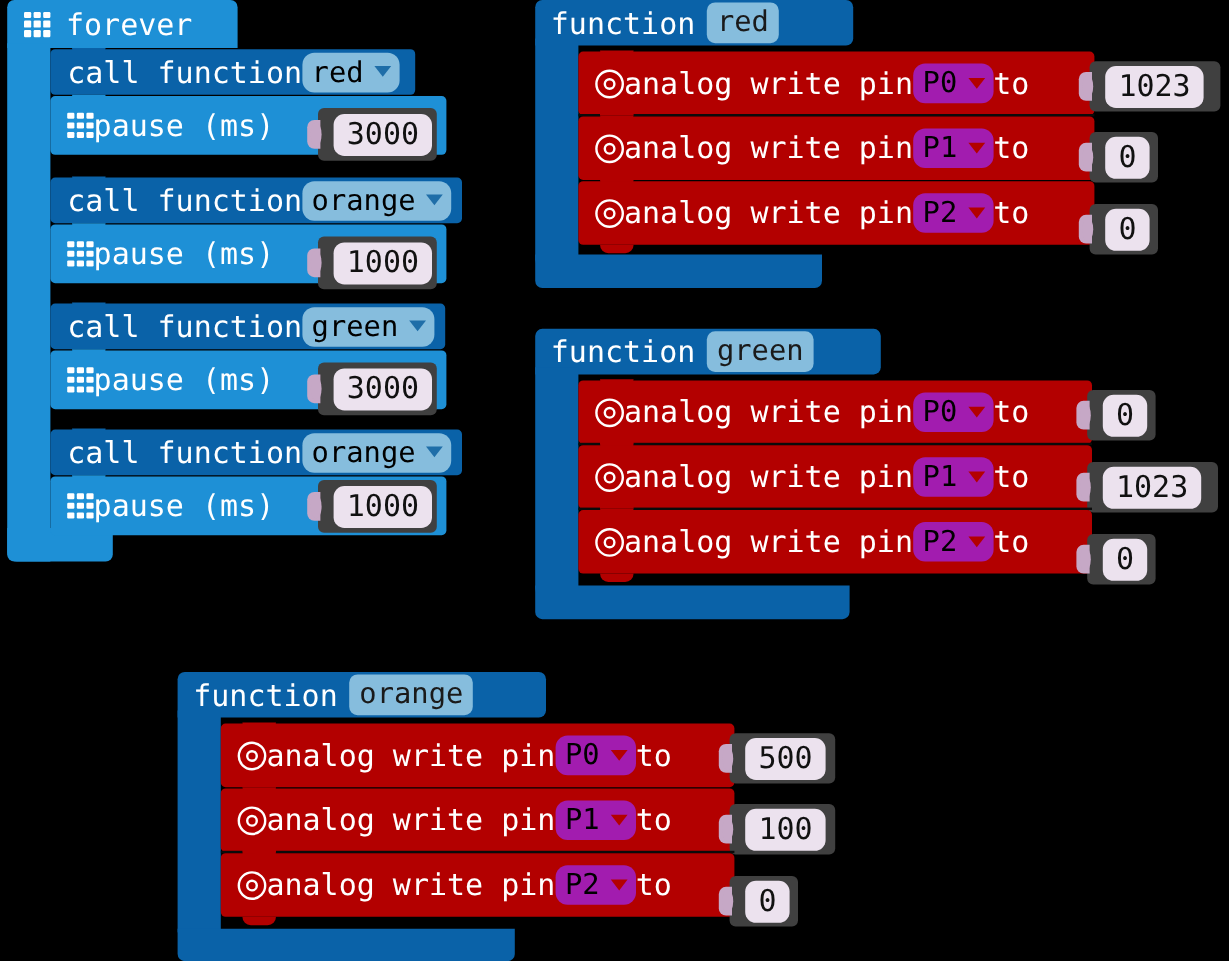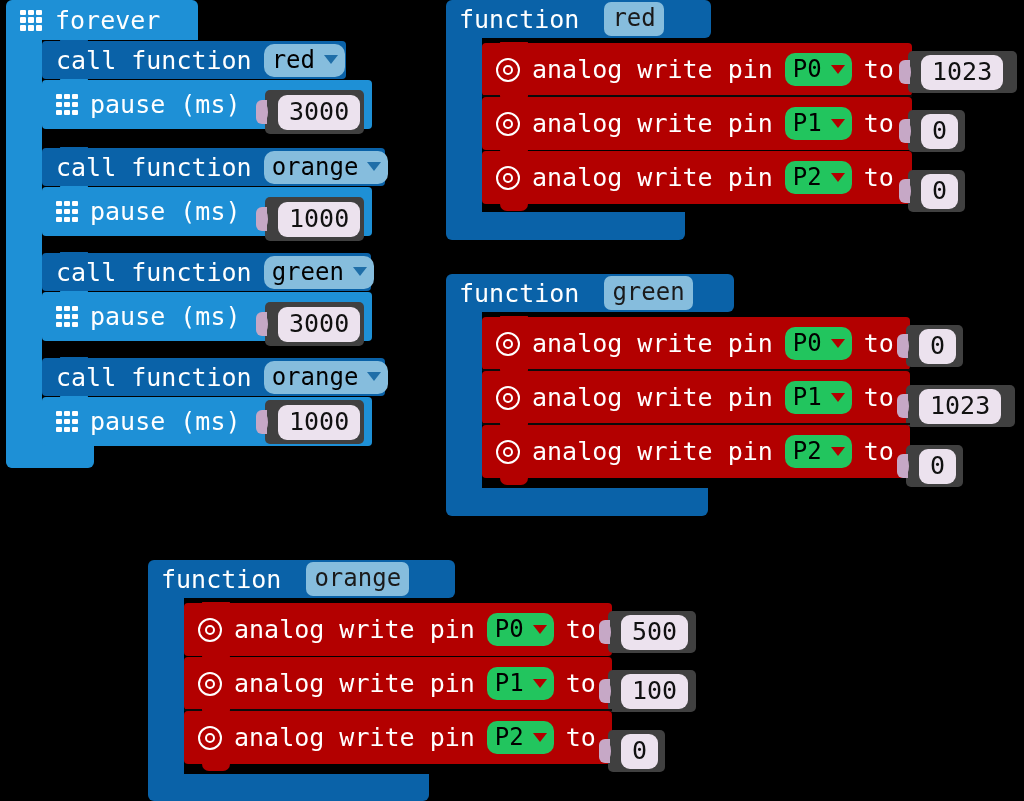--- a/index.html
+++ b/index.html
@@ -31,34 +31,33 @@
     background:#1e90d6;
     border-radius:0 0 6px 6px;
   }
   .fn-head{
     position:absolute;
     background:#0a62a8;
     border-radius:6px 6px 6px 0;
     display:flex;align-items:center;
     color:#fff;font-size:25px;
     padding:0 13px;
-    gap:25px;
+    gap:10px;
   }
   .fn-left{position:absolute;background:#0a62a8;}
   .fn-foot{position:absolute;background:#0a62a8;border-radius:0 0 6px 6px;}
 
   
   .stmt{
     position:absolute;
     display:flex;align-items:center;
     color:#ffffff;
     font-size:25px;
     box-sizing:border-box;
     padding-left:14px;
-    gap:12px;
     border-radius:4px;
   }
   .stmt.blue{background:#1e90d6;}
   .stmt.darkblue{background:#0a62a8;}
   .stmt.red{background:#b30000;}
   .stmt .lbl{white-space:nowrap;}
 
   
   .notch{
     position:absolute;
@@ -100,21 +99,21 @@
     display:inline-flex;align-items:center;
     border-radius:10px;
     padding:1px 7px 2px 8px;
     gap:9px;
     color:#000;
     font-size:24px;
     line-height:30px;
     white-space:nowrap;
   }
   .dd.lightblue{background:#86bddd;}
-  .dd.pinkred{background:#22c55e;}
+  .dd.pinkred{background:#a21caf;}
   .dd .caret{
     width:0;height:0;
     border-left:7px solid transparent;
     border-right:7px solid transparent;
     border-top:9px solid #1f6ea8;
     display:block;
   }
   .dd.pinkred .caret{border-top-color:#b30000;}
 
   

